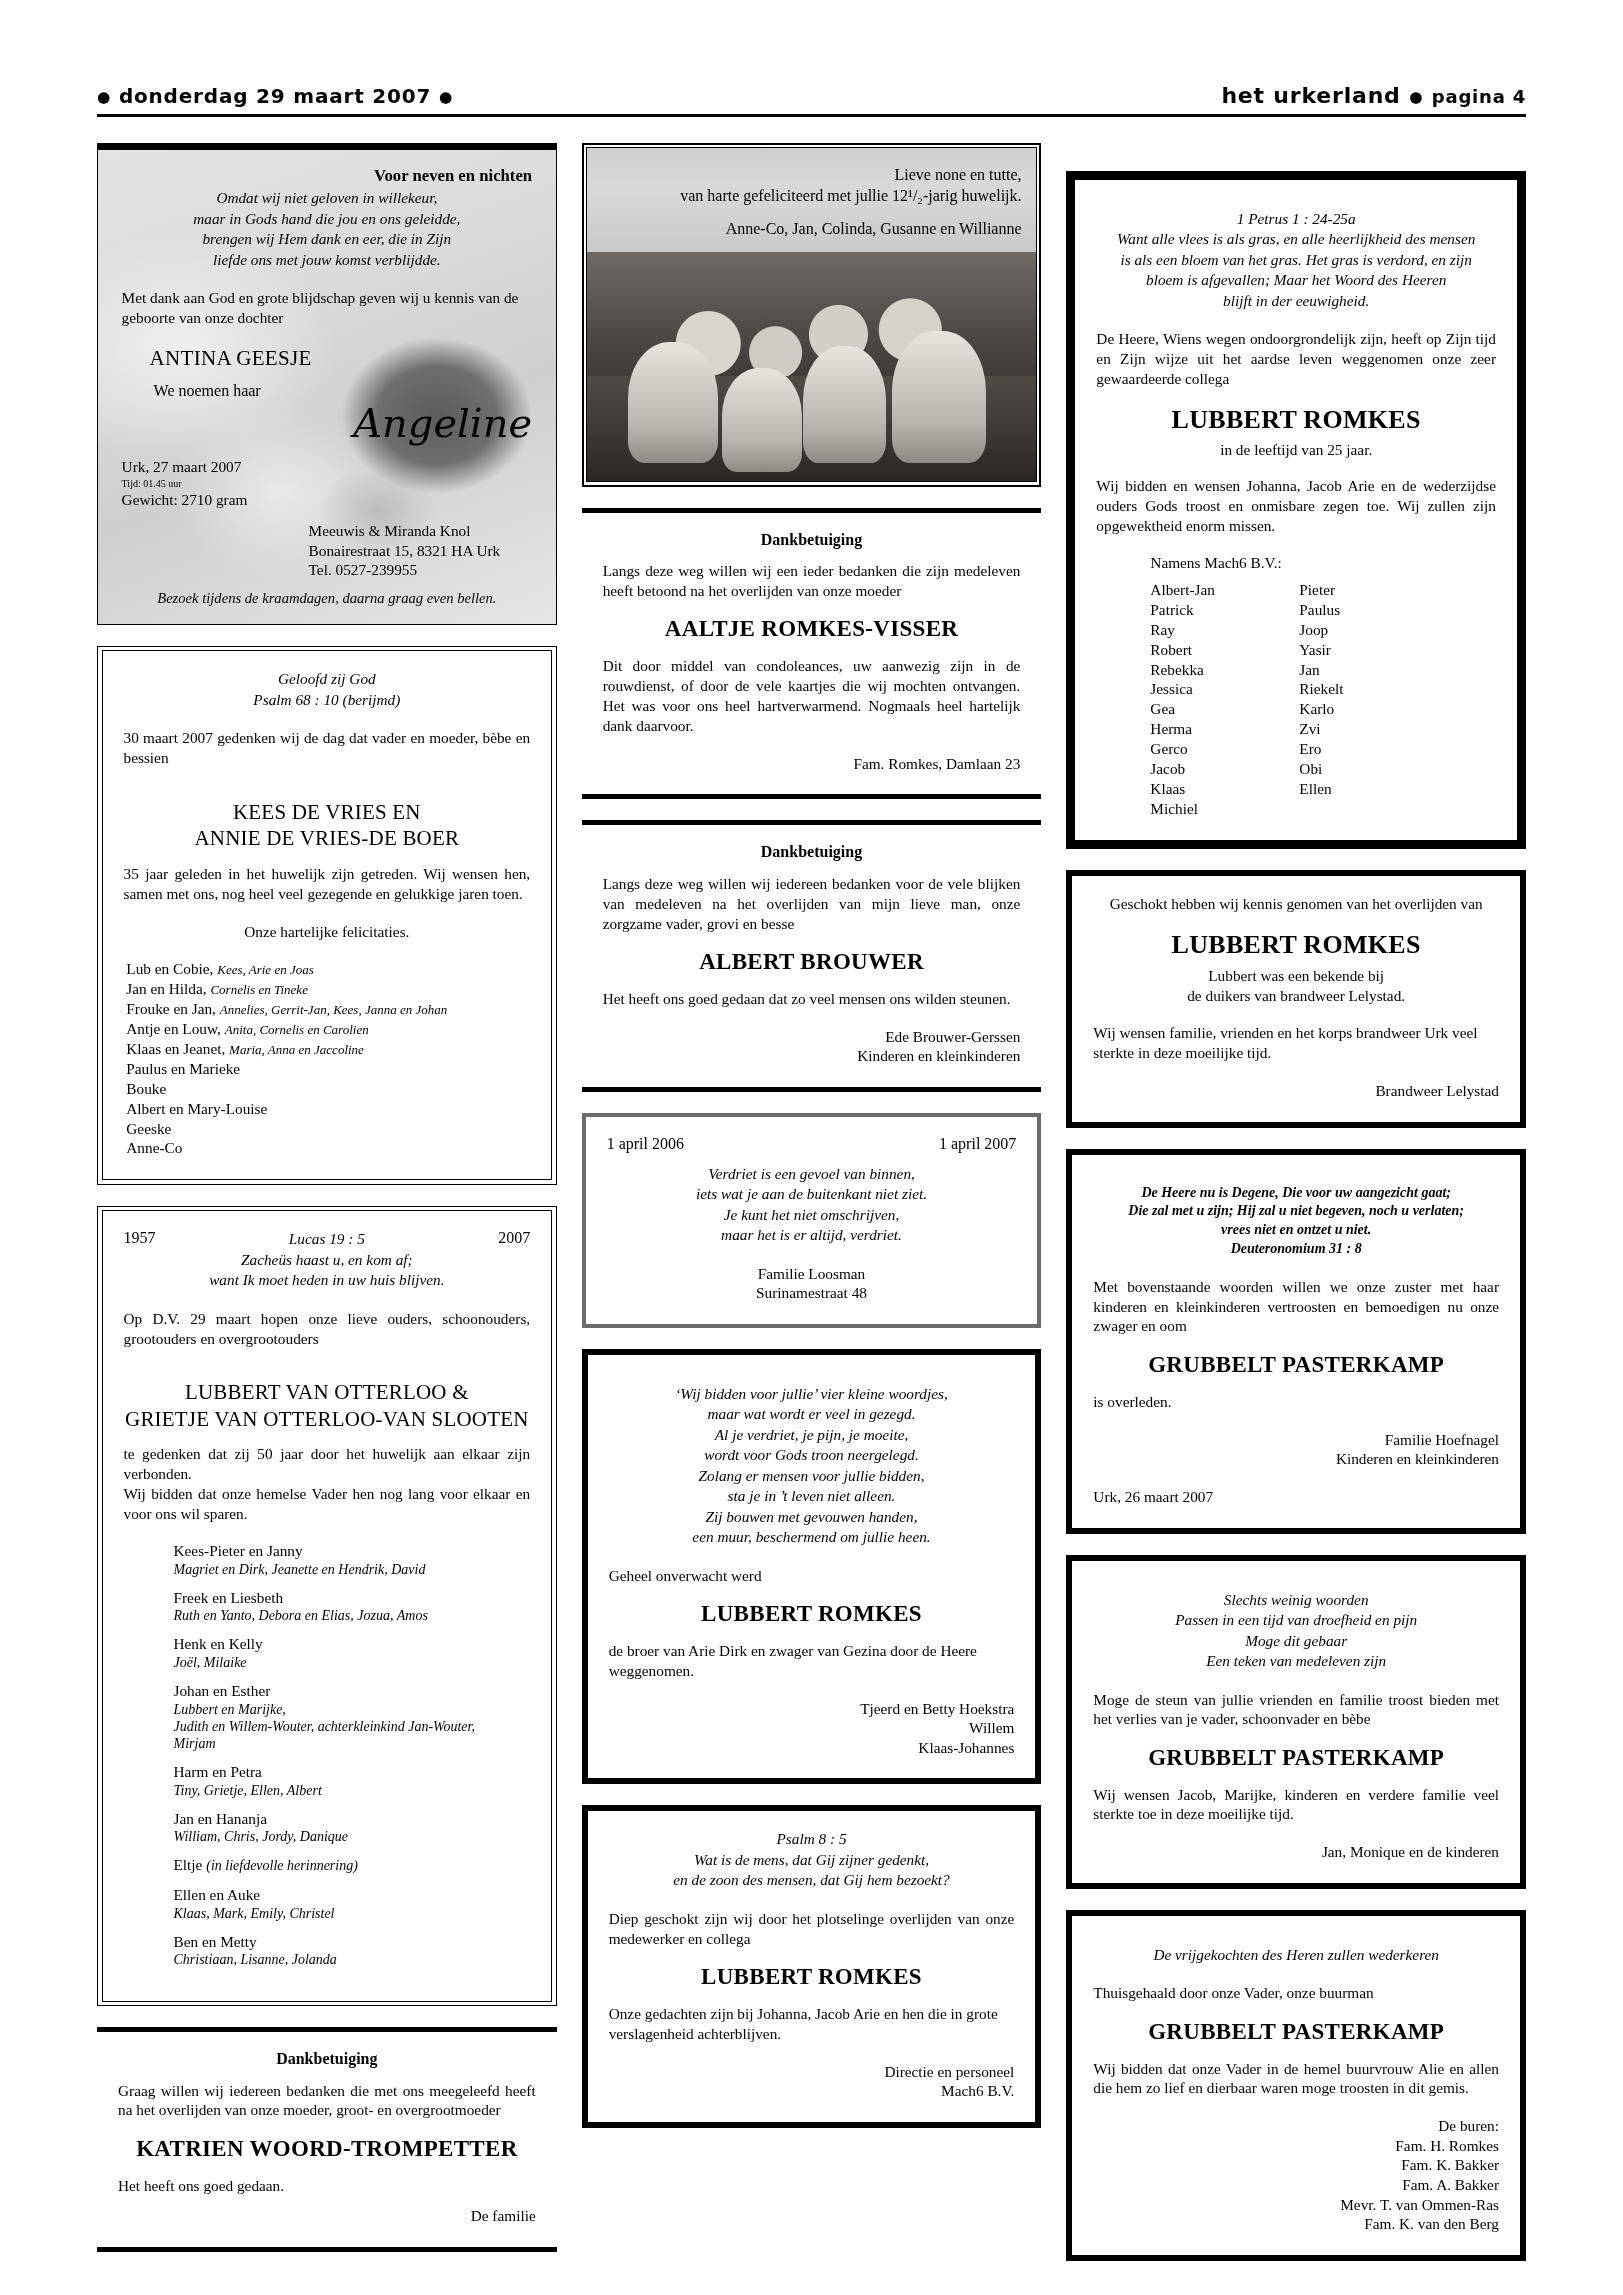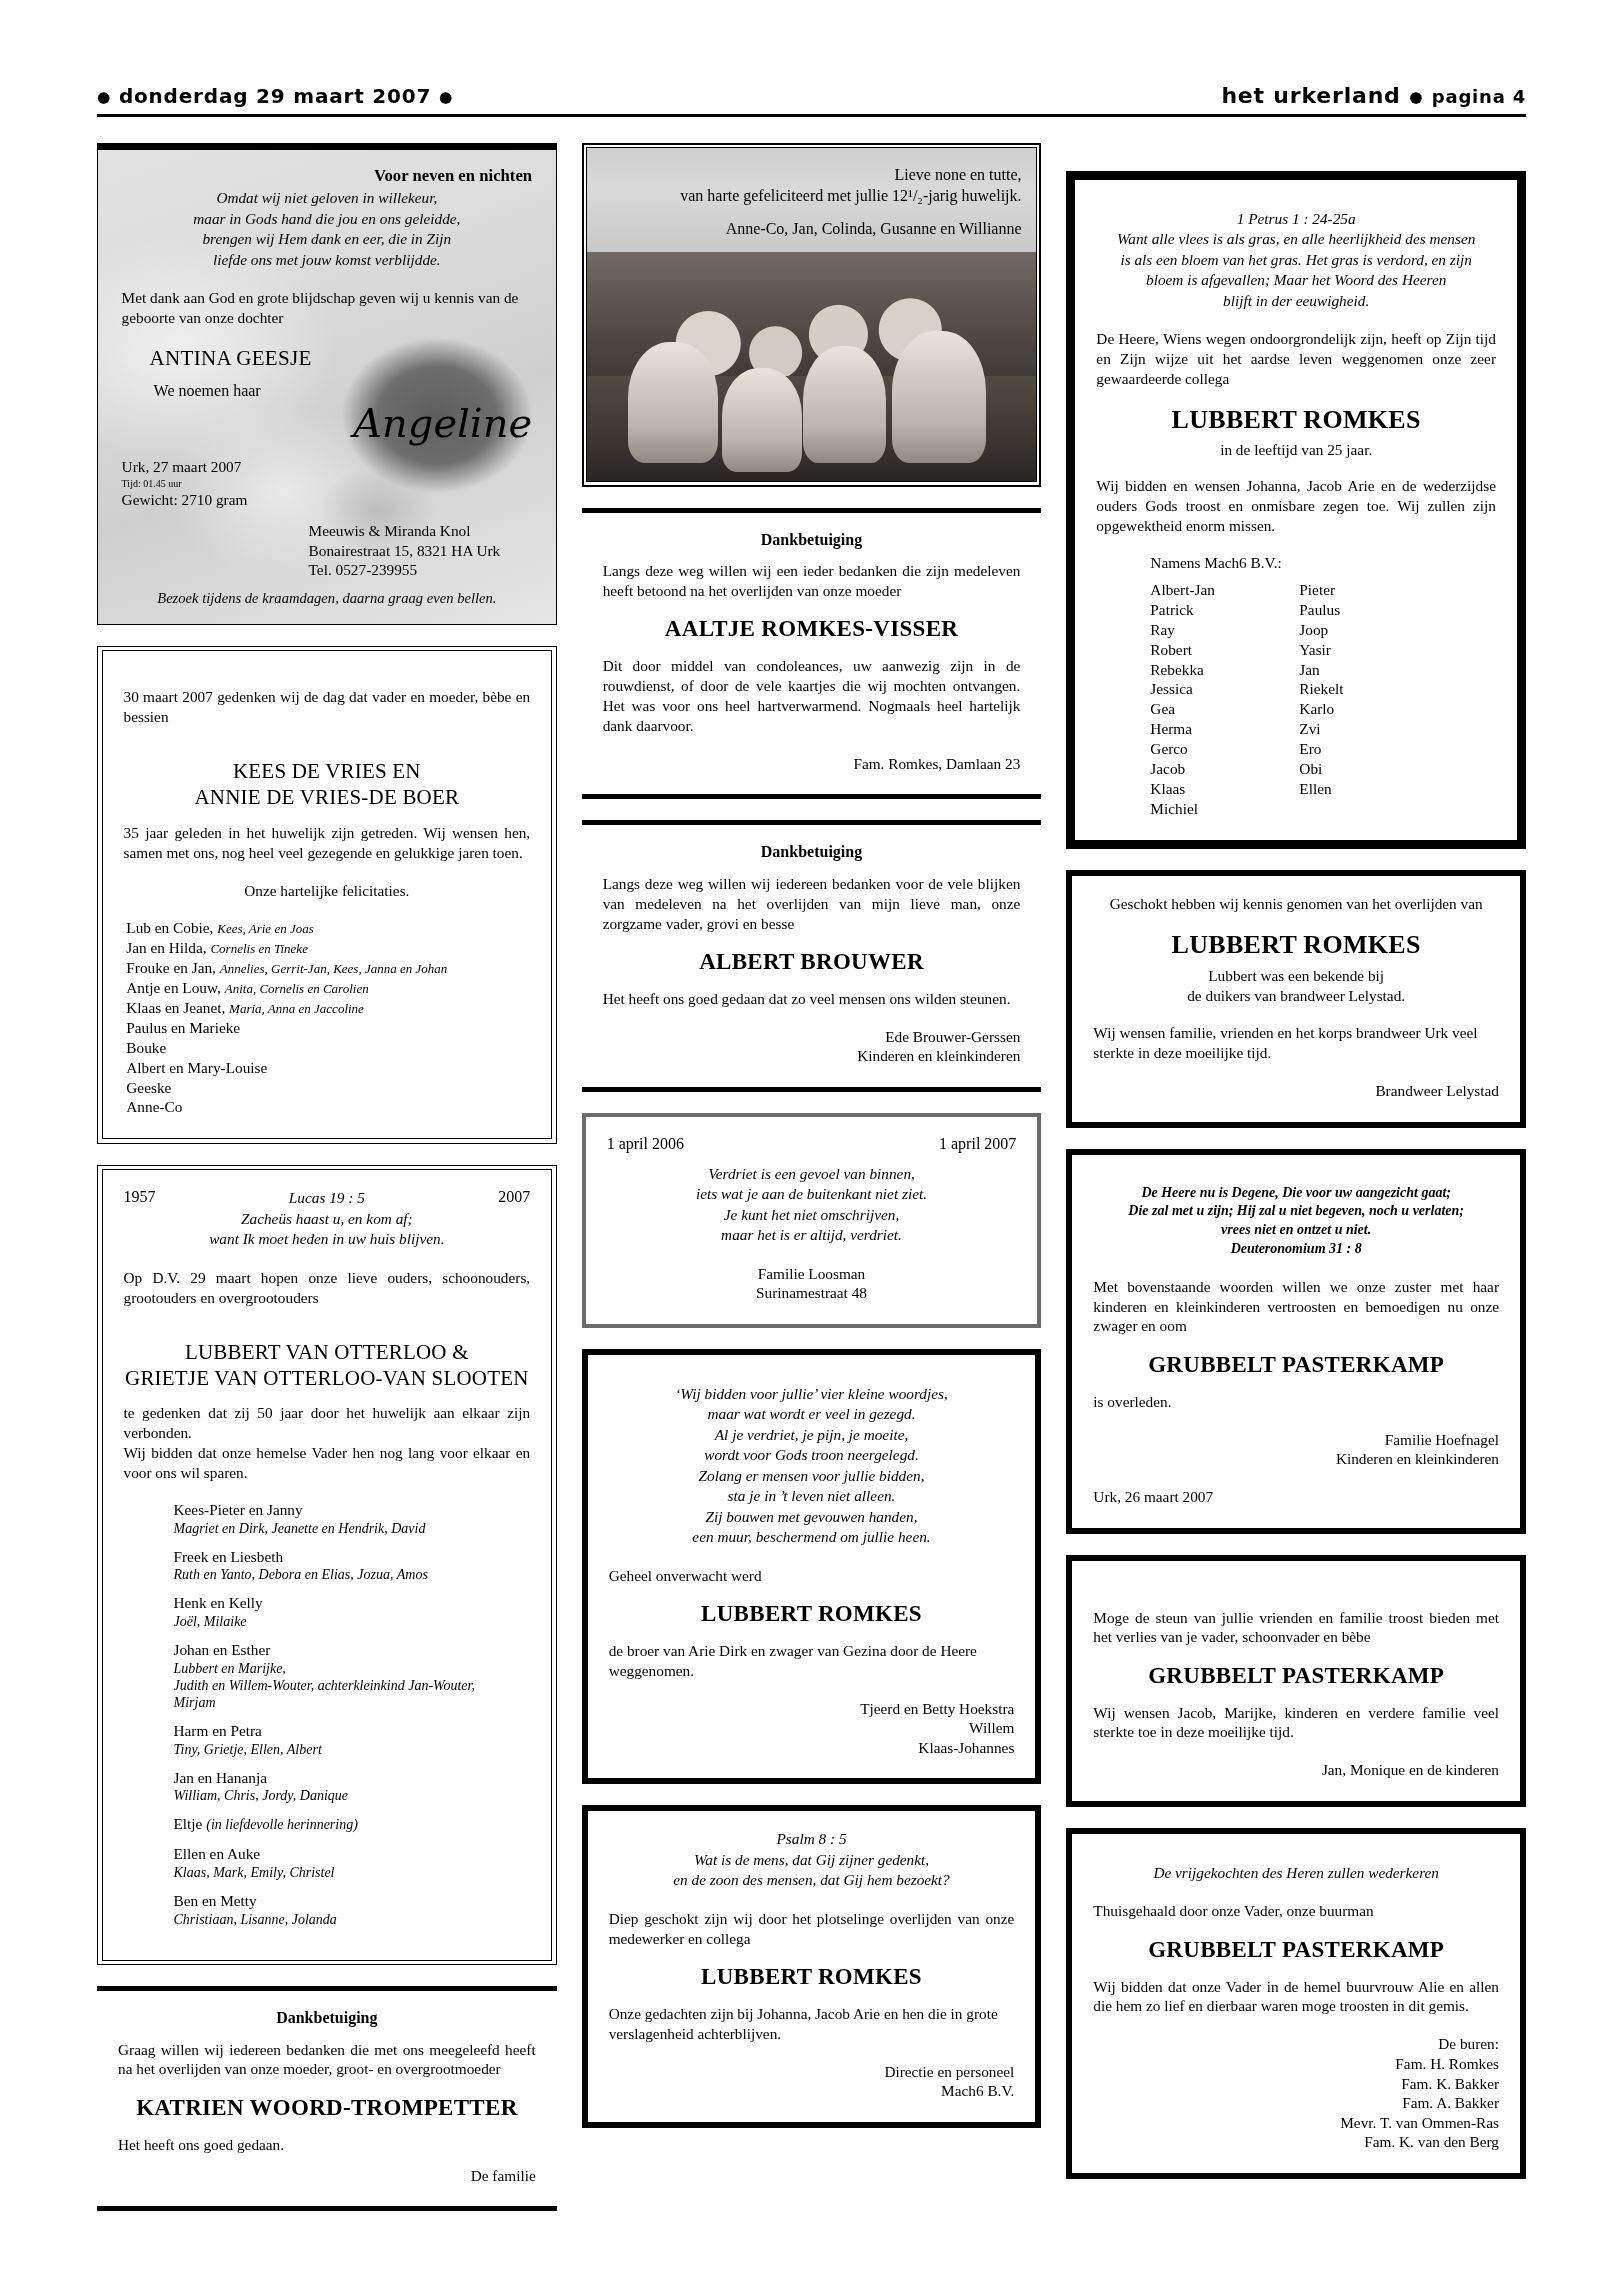--- a/index.html
+++ b/index.html
@@ -249,20 +249,24 @@
             <div>Bonairestraat 15, 8321 HA Urk</div>
             <div>Tel. 0527-239955</div>
           </div>
           <div class="bezoek">Bezoek tijdens de kraamdagen, daarna graag even bellen.</div>
         </div>
       </div>
 
       <div class="ad frame-double">
         <div class="inner">
           <div class="pad">
+            <div class="verse">
+              <div>Geloofd zij God</div>
+              <div>Psalm 68 : 10 (berijmd)</div>
+            </div>
             <div class="spacer-m"></div>
             <div class="body">30 maart 2007 gedenken wij de dag dat vader en moeder, bèbe en bessien</div>
             <div class="spacer-m"></div>
             <div class="name-plain" style="margin-bottom:0">KEES DE VRIES EN</div>
             <div class="name-plain" style="margin-top:1.4px">ANNIE DE VRIES-DE BOER</div>
             <div class="body">35 jaar geleden in het huwelijk zijn getreden. Wij wensen hen, samen met ons, nog heel veel gezegende en gelukkige jaren toen.</div>
             <div class="spacer-m"></div>
             <div class="body body-c">Onze hartelijke felicitaties.</div>
             <div class="spacer-m"></div>
             <div class="wish-list">
@@ -553,20 +557,26 @@
             <div>Kinderen en kleinkinderen</div>
           </div>
           <div class="spacer-m"></div>
           <div class="body body-l">Urk, 26 maart 2007</div>
         </div>
       </div>
 
       <div class="ad frame-heavy">
         <div class="pad">
           <div class="spacer-s"></div>
+          <div class="verse">
+            <div>Slechts weinig woorden</div>
+            <div>Passen in een tijd van droefheid en pijn</div>
+            <div>Moge dit gebaar</div>
+            <div>Een teken van medeleven zijn</div>
+          </div>
           <div class="spacer-m"></div>
           <div class="body">Moge de steun van jullie vrienden en familie troost bieden met het verlies van je vader, schoonvader en bèbe</div>
           <div class="name-xl">GRUBBELT PASTERKAMP</div>
           <div class="body">Wij wensen Jacob, Marijke, kinderen en verdere familie veel sterkte toe in deze moeilijke tijd.</div>
           <div class="spacer-m"></div>
           <div class="sig">Jan, Monique en de kinderen</div>
         </div>
       </div>
 
       <div class="ad frame-heavy">

